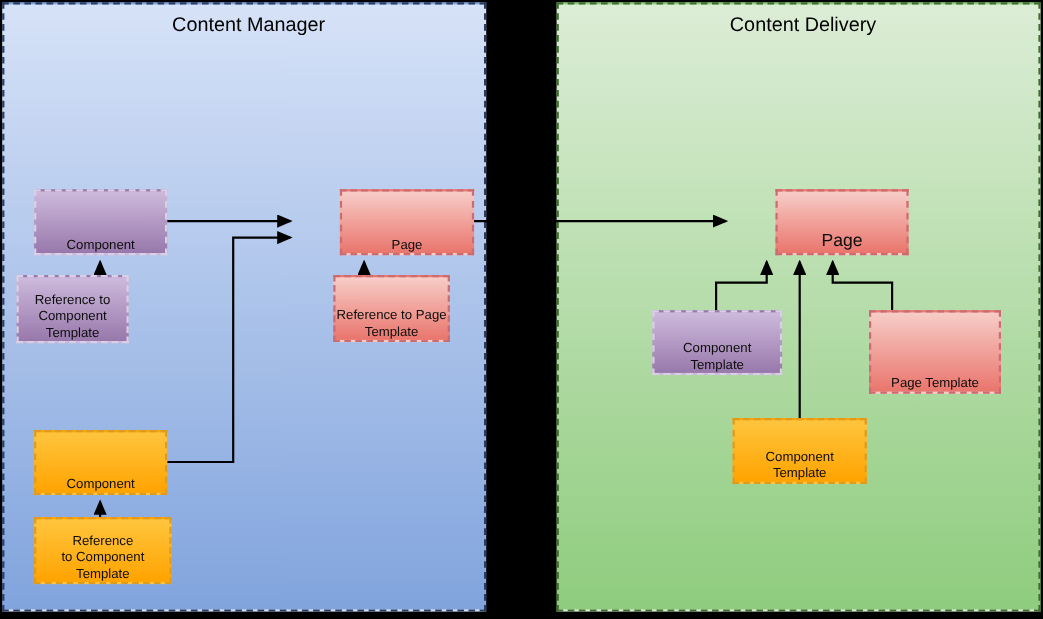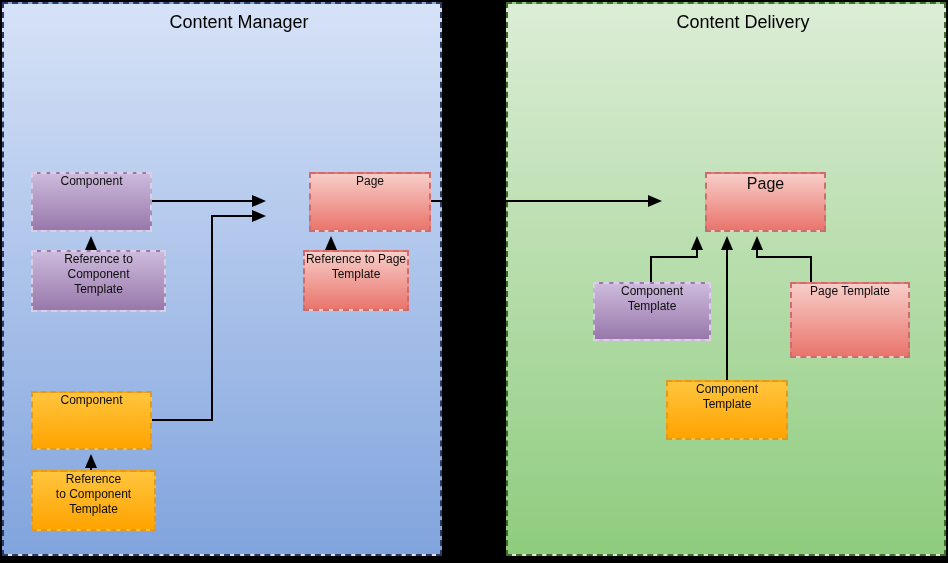--- a/index.html
+++ b/index.html
@@ -4,25 +4,25 @@
 <style>
   html,body{margin:0;padding:0;background:#000;}
   #stage{
     position:relative;width:948px;height:563px;background:#000;overflow:hidden;
     font-family:"Liberation Sans", sans-serif;color:#111;
   }
   .panel{position:absolute;top:2px;width:436px;height:550px;border:2px dashed #2b3c63;}
   #panel-manager{left:2px;background:linear-gradient(180deg,#d6e2f7 0%,#81a4dd 100%);}
   #panel-delivery{left:506px;background:linear-gradient(180deg,#dcedd6 0%,#8fcc7e 100%);border-color:#3f6d2c;}
   .panel-title{
-    position:absolute;top:8px;left:17px;width:100%;text-align:center;
+    position:absolute;top:8px;left:4px;width:100%;text-align:center;
     font-size:18px;color:#000;
   }
   .node{
-    position:absolute;display:flex;align-items:flex-start;justify-content:center;
+    position:absolute;display:flex;align-items:flex-end;justify-content:center;
     text-align:center;box-sizing:border-box;
   }
   .node-label{white-space:pre-line;font-size:12px;line-height:1.25;color:#0d0d0d;}
   .node.big .node-label{font-size:16px;}
   .purple{background:linear-gradient(180deg,#cdbadc 0%,#9878ab 100%);border:2px dashed #d9d0e6;}
   .pink{background:linear-gradient(180deg,#f7cdc8 0%,#e9756c 100%);border:2px dashed #cc6b70;margin-left:39px;}
   .orange{background:linear-gradient(180deg,#ffc53e 0%,#ffa300 100%);border:2px dashed #df9a20;}
   #wires{position:absolute;left:0;top:0;width:948px;height:563px;pointer-events:none;}
   #wires polyline, #wires line{fill:none;stroke:#000;stroke-width:2;}
 </style>
@@ -53,21 +53,21 @@
     <line x1="91" y1="470" x2="91" y2="456" marker-end="url(#arrow)"></line>
     <polyline points="651,282 651,257 697,257 697,238" marker-end="url(#arrow)"></polyline>
     <line x1="727" y1="380" x2="727" y2="238" marker-end="url(#arrow)"></line>
     <polyline points="811,282 811,257 757,257 757,238" marker-end="url(#arrow)"></polyline>
   </svg>
 
   <div class="node purple" style="left:31px;top:172px;width:121px;height:60px">
     <span class="node-label">Component</span>
   </div>
 
-  <div class="node purple" style="left:31px;top:250px;width:135px;height:62px">
+  <div class="node purple" style="left:15px;top:250px;width:102px;height:62px">
     <span class="node-label">Reference to
 Component
 Template</span>
   </div>
 
   <div class="node pink" style="left:270px;top:172px;width:122px;height:60px">
     <span class="node-label">Page</span>
   </div>
 
   <div class="node pink" style="left:264px;top:250px;width:106px;height:61px">

